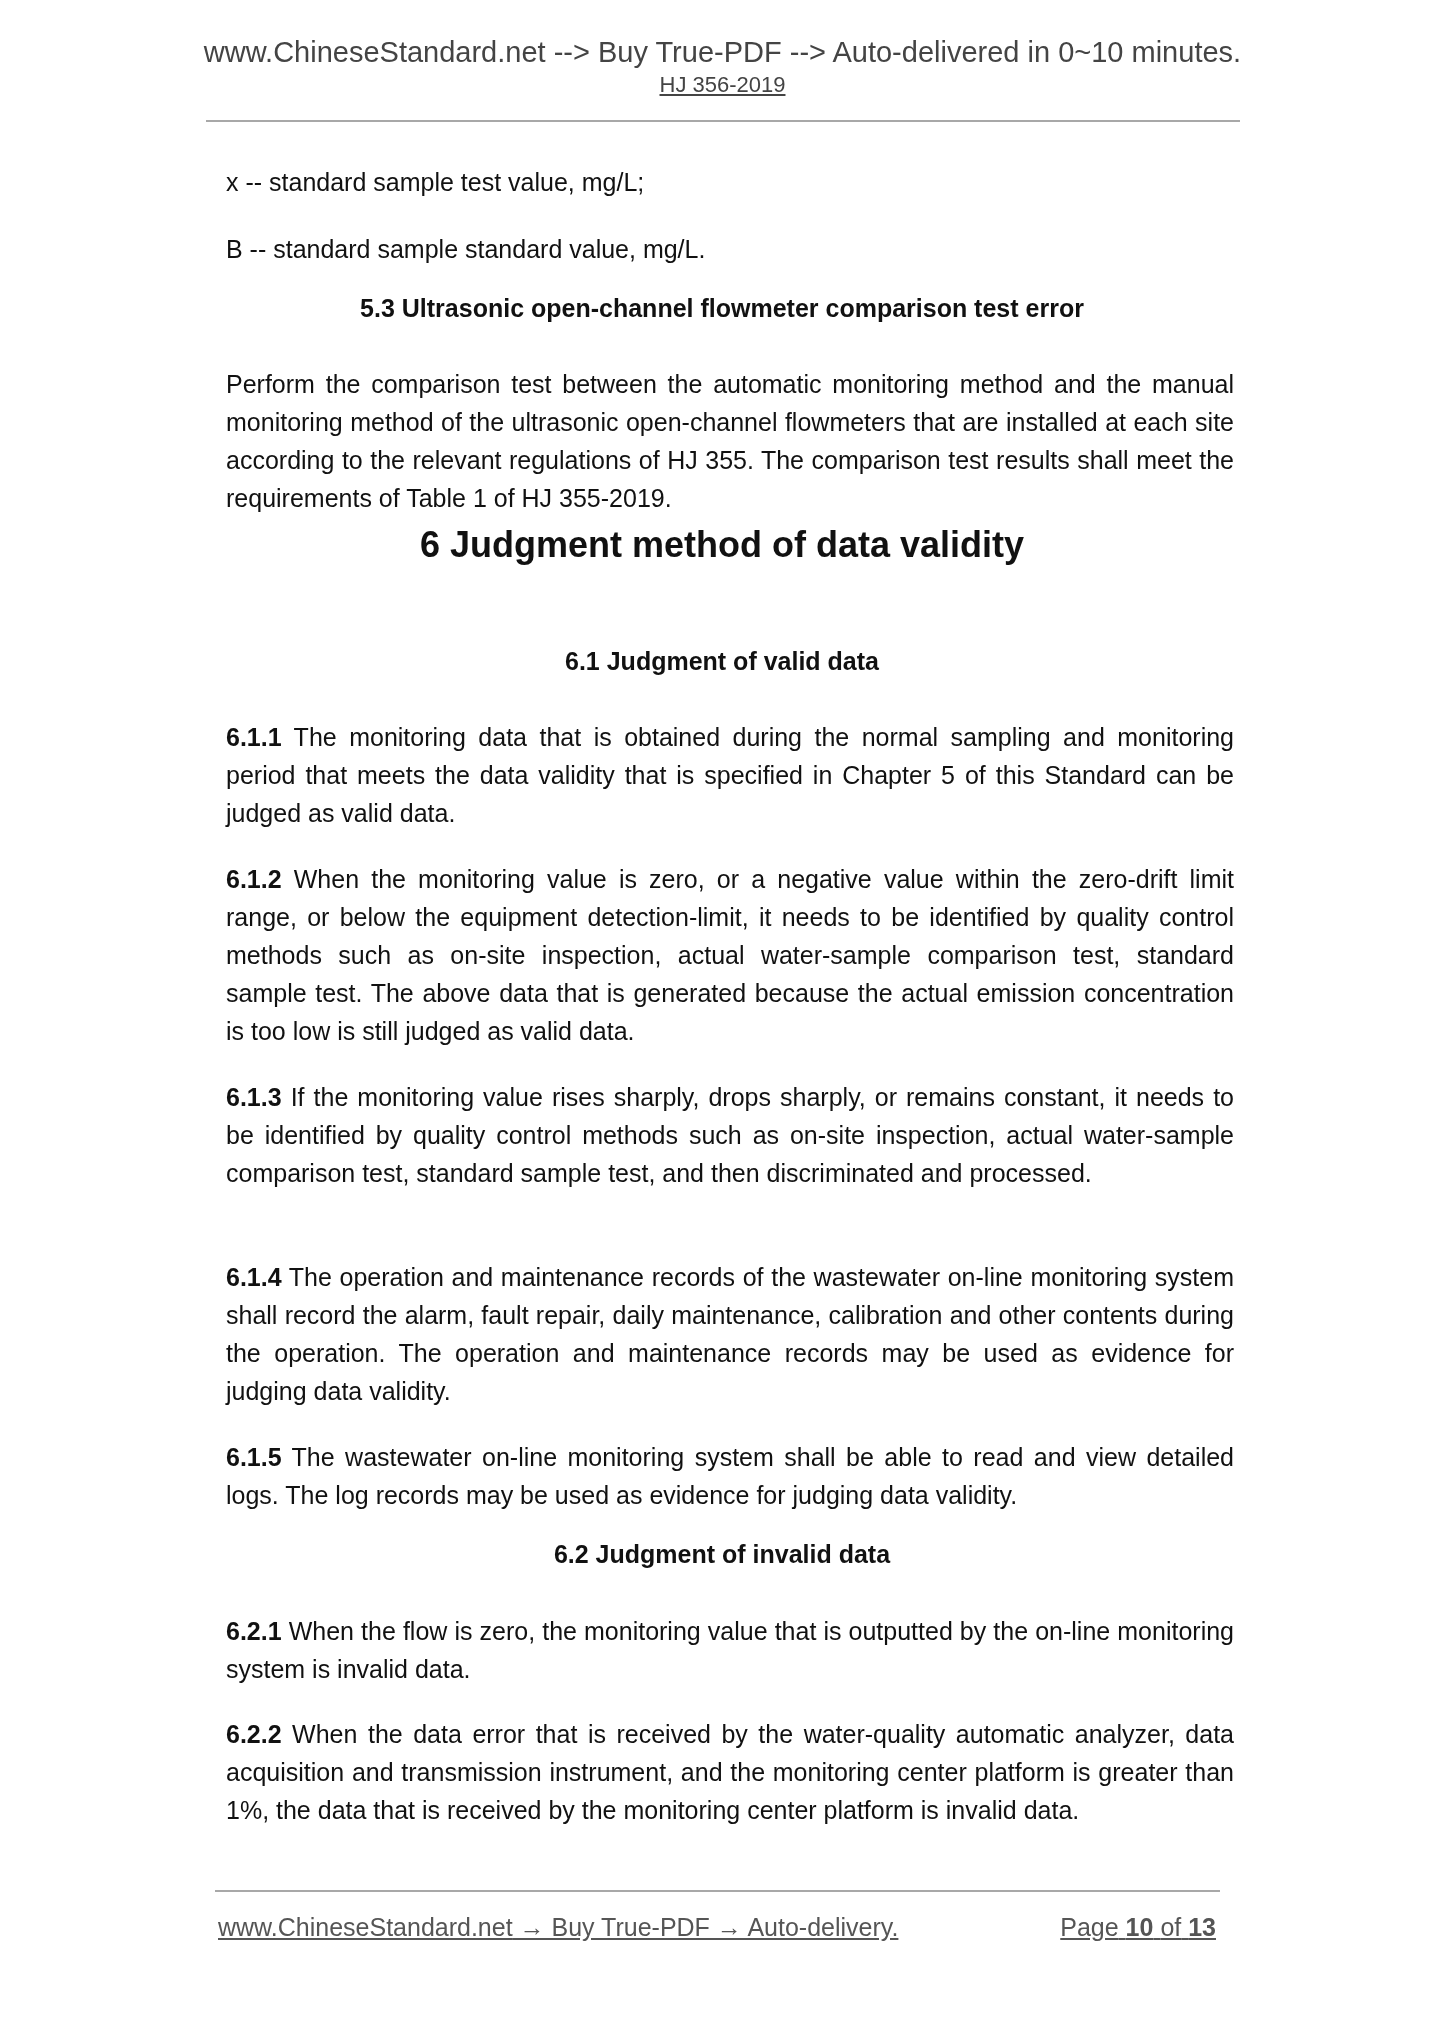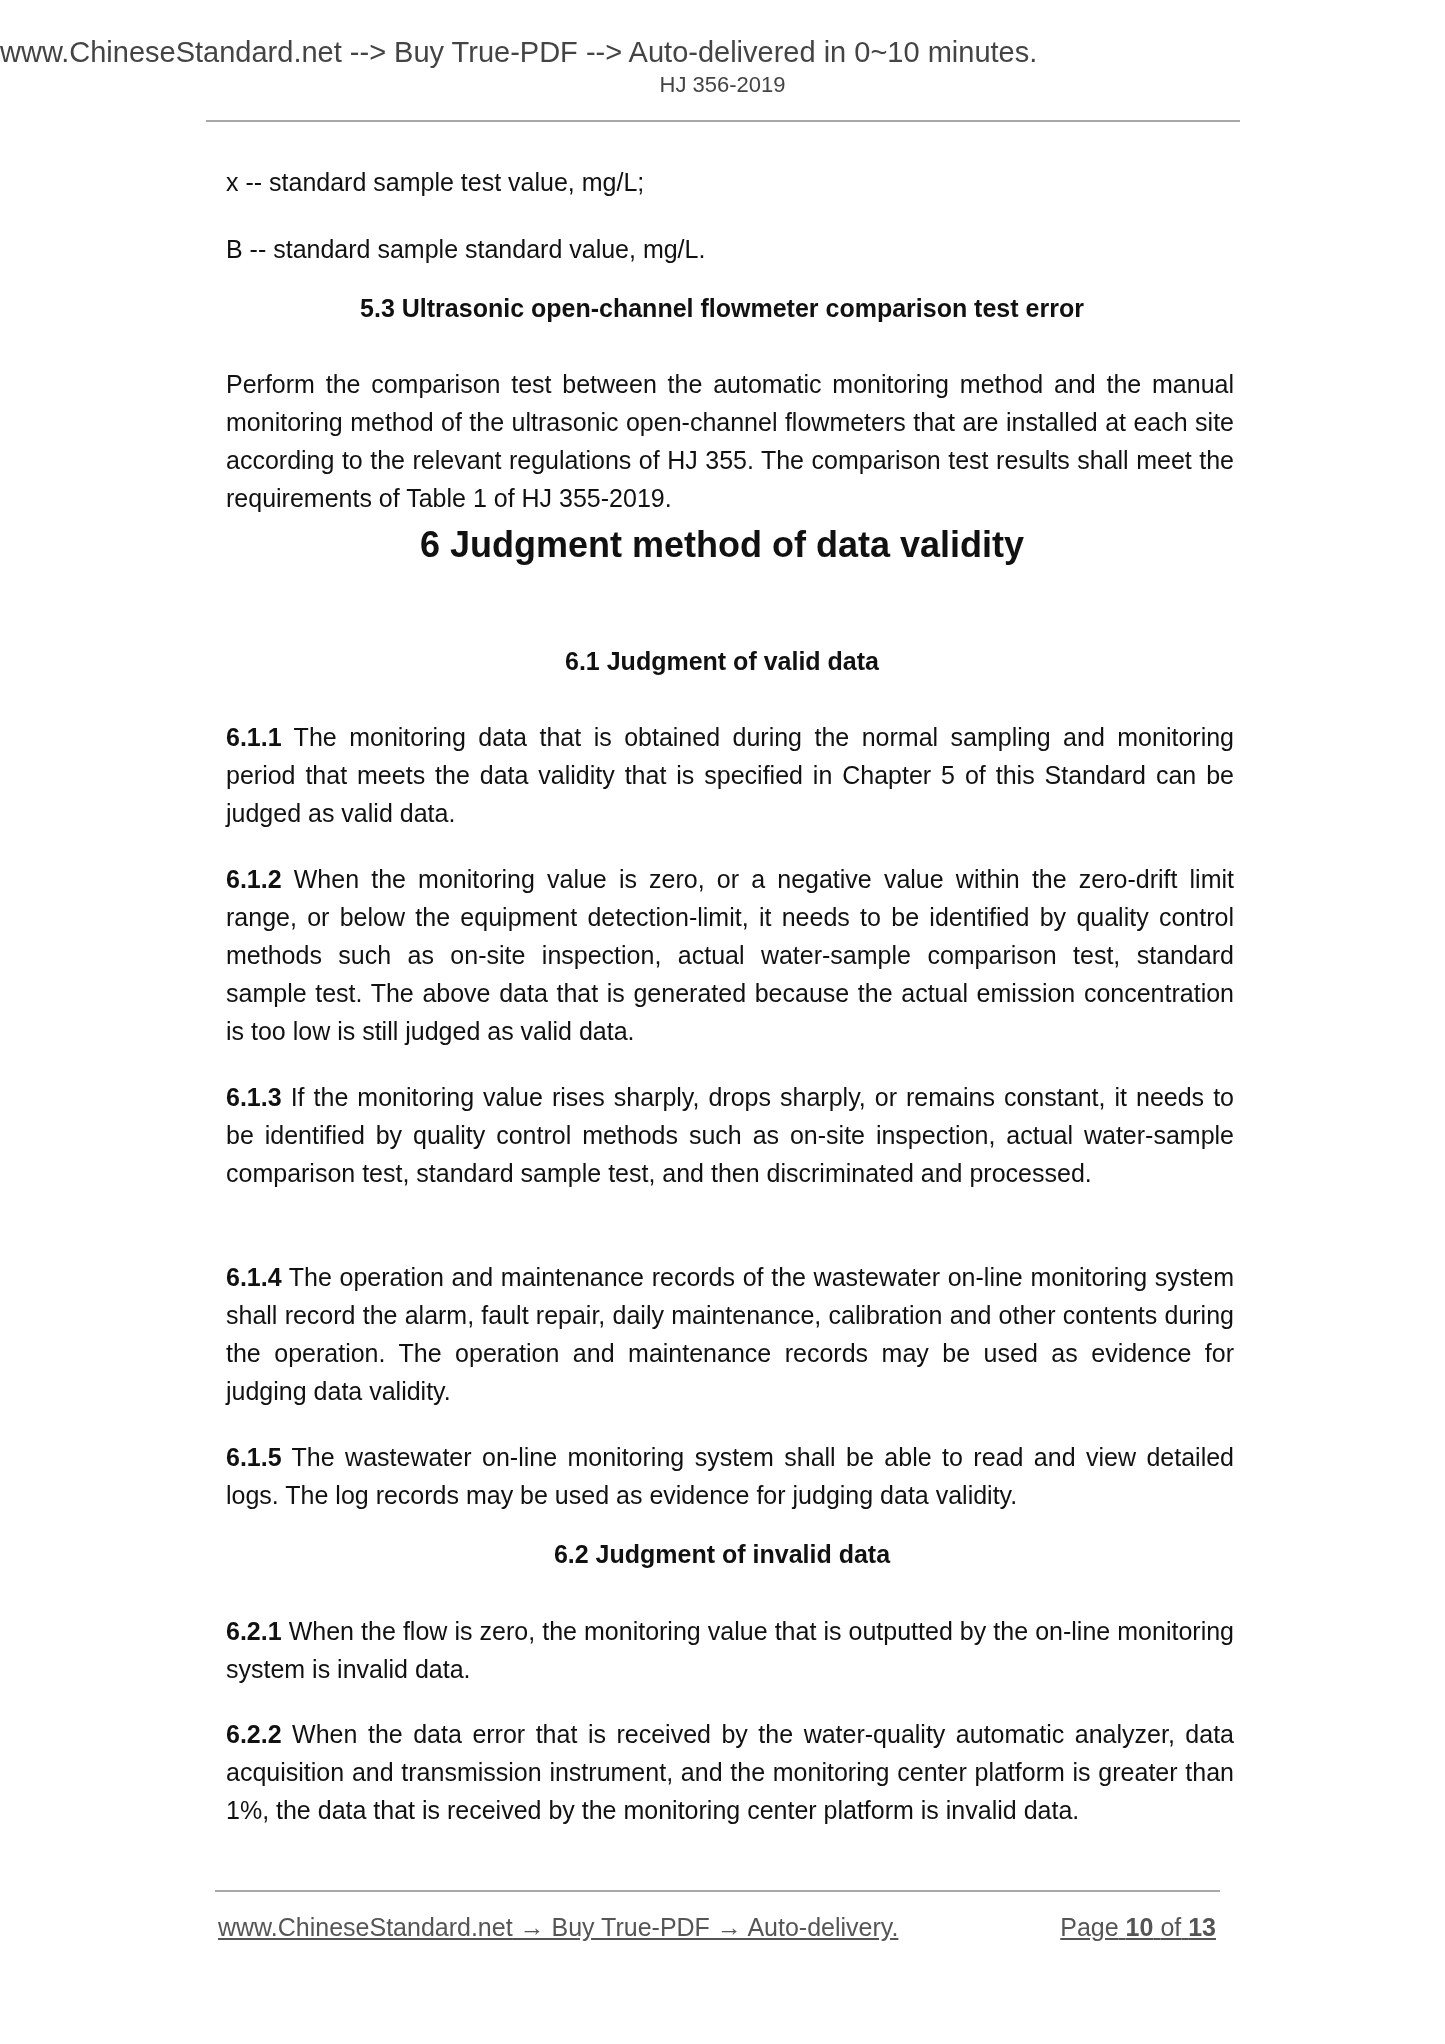--- a/index.html
+++ b/index.html
@@ -1,20 +1,20 @@
 <!DOCTYPE html>
 <html><head>
 <meta charset="utf-8">
 <style>
   html, body { margin:0; padding:0; background:#ffffff; }
   body { width:1445px; height:2044px; position:relative; overflow:hidden;
          font-family:"Liberation Sans", sans-serif; color:#111; }
   .abs { position:absolute; }
-  .hdr1 { left:0; width:1445px; text-align:left; top:34px; font-size:29px; line-height:36px; color:#444; }
-  .hdr2 { left:0; width:1445px; text-align:center; top:71px; font-size:22px; line-height:28px; color:#444; }
+  .hdr1 { left:0; width:1445px; text-align:center; top:34px; font-size:29px; line-height:36px; color:#444; }
+  .hdr2 { left:0; width:1445px; text-align:center; top:71px; font-size:22px; line-height:28px; color:#444;text-decoration:underline; }
   .rule-top { left:206px; width:1034px; top:120px; height:0; border-top:2px solid #a8a8a8; }
   .col { left:218px; width:1008px;text-align:center; }
   .p { font-size:25px; line-height:38px; text-align:justify; margin:8px; }
   .p b { font-weight:bold; }
   .h3 { font-size:25px; line-height:38px; font-weight:bold; margin:0; }
   .h2 { font-size:36px; line-height:44px; font-weight:bold; margin:0; }
   .rule-bot { left:215px; width:1005px; top:1890px; height:0; border-top:2px solid #a8a8a8; }
   .ftr { top:1912px; font-size:25px; line-height:30px; color:#555;text-decoration:underline; }
   .ftr-left { left:218px; }
   .ftr-left a { color:#555; text-decoration:underline; }

